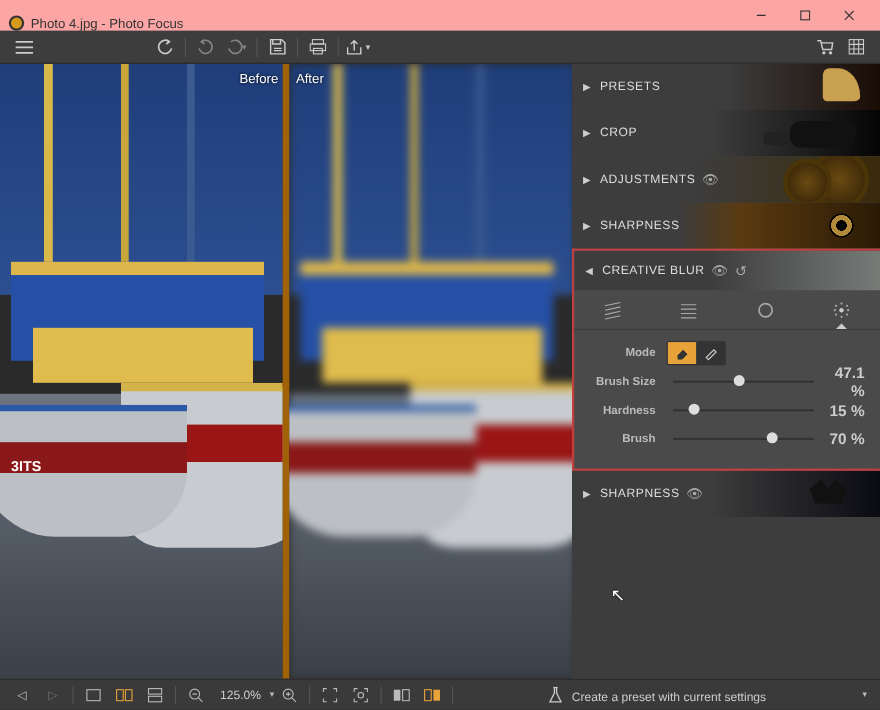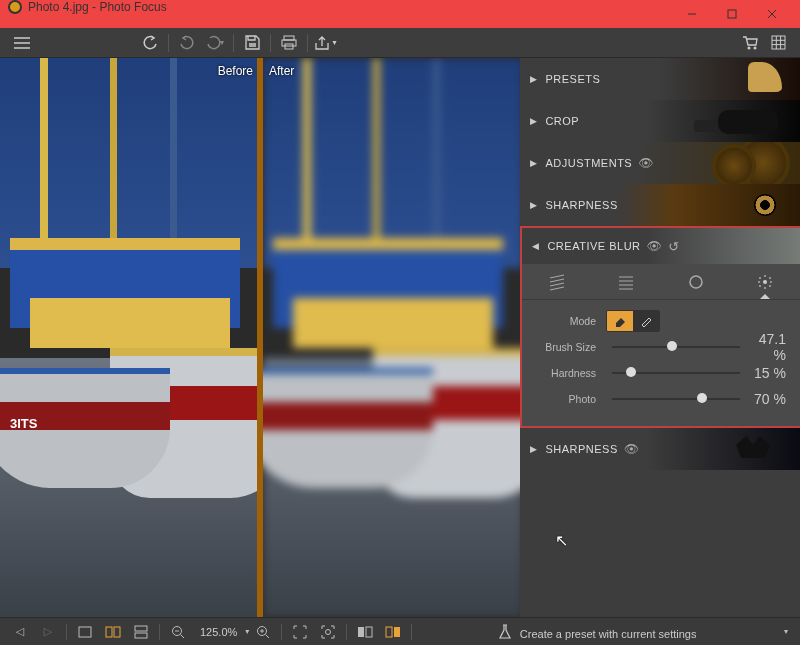--- a/index.html
+++ b/index.html
@@ -1,17 +1,17 @@
 <!DOCTYPE html>
 <html><head>
 <meta charset="utf-8">
 <style>
   * { margin:0; padding:0; box-sizing:border-box; font-family:"Segoe UI",Arial,sans-serif; }
   body { width:800px; height:645px; background:#3a3a3a; overflow:hidden; position:relative; }
-  .titlebar { height:28px; background:#ef4444; display:flex; align-items:flex-start; padding:0 8px; font-size:12px; color:#333; }
+  .titlebar { height:28px; background:#fca5a5; display:flex; align-items:flex-end; padding:0 8px; font-size:12px; color:#333; }
   .titlebar .appicon { width:14px; height:14px; border-radius:50%; background:#d89a1c; border:2px solid #333; margin-right:6px; }
   .titlebar .spacer { flex:1; }
   .winbtn { width:40px; height:28px; display:flex; align-items:center; justify-content:center; font-size:10px; color:#333; }
   .toolbar { height:30px; background:#3d3d3d; display:flex; align-items:center; padding:0 8px; border-bottom:1px solid #2a2a2a; }
   .tbtn { width:28px; height:28px; display:flex; align-items:center; justify-content:center; color:#ccc; font-size:16px; }
   .tdiv { width:1px; height:18px; background:#555; margin:0 4px; }
   .main { display:flex; height:559px; }
   .canvas { flex:1; background:#2a2a2a; position:relative; overflow:hidden; }
   .splitview { position:absolute; inset:0; display:flex; }
   .pane { flex:1; position:relative; overflow:hidden; }
@@ -48,21 +48,21 @@
   .panel-bg.sharp { background:linear-gradient(90deg,#3d3d3d 35%,#5a3a10 55%,#2a1a05 100%); }
   .panel-bg.sharp::after { content:""; position:absolute; right:24px; top:10px; width:22px; height:22px; border-radius:50%; background:radial-gradient(circle,#000 30%,#b38a3a 32%,#b38a3a 60%,#000 62%); }
   .panel-bg.blur { background:linear-gradient(90deg,#3d3d3d 45%,#767b78 100%); }
   .panel-bg.vig { background:linear-gradient(90deg,#3d3d3d 45%,#0a0a12 100%); }
   .panel-bg.vig::after { content:""; position:absolute; right:30px; top:8px; width:34px; height:22px; background:#111; clip-path:polygon(0 40%,30% 0,50% 40%,70% 0,100% 40%,85% 100%,15% 100%); }
   .blur-expanded { background:#4a4a4a; border:2px solid #c04040; border-right:none; padding-bottom:10px; }
   .tabrow { display:flex; height:36px; border-bottom:1px solid #3a3a3a; }
   .tab { flex:1; display:flex; align-items:center; justify-content:center; position:relative; }
   .tab.active::after { content:""; position:absolute; bottom:0; left:50%; transform:translateX(-50%); border:5px solid transparent; border-bottom-color:#ccc; }
   .controls { padding:8px 14px 4px; font-size:11px; color:#ccc; }
-  .ctrl-row { display:flex; align-items:center; height:26px; }
+  .ctrl-row { display:flex; align-items:center; height:26px;font-weight:bold; }
   .ctrl-row .lbl { width:60px; text-align:right; margin-right:10px; font-size:10.5px; color:#bbb; }
   .ctrl-row .val { width:40px; text-align:right; font-size:14px; color:#ccc; }
   .slider { flex:1; height:2px; background:#333; position:relative; margin:0 6px; }
   .slider .thumb { position:absolute; top:-5px; width:10px; height:10px; border-radius:50%; background:#ddd; transform:translateX(-50%); }
   .mode-btns { display:flex; border:1px solid #333; border-radius:2px; overflow:hidden; }
   .mode-btn { width:26px; height:20px; display:flex; align-items:center; justify-content:center; background:#333; }
   .mode-btn.active { background:#e8a23a; }
   .statusbar { height:28px; background:#3a3a3a; display:flex; align-items:center; padding:0 6px; border-top:1px solid #2a2a2a; color:#ccc; font-size:11px; }
   .sbtn { width:28px; height:24px; display:flex; align-items:center; justify-content:center; color:#bbb; }
   .sbtn.active { color:#e8a23a; }
@@ -301,21 +301,21 @@
           <span class="val">47.1 %</span>
         </div>
         <div class="ctrl-row">
           <span class="lbl">Hardness</span>
           <div class="slider">
               <div class="thumb" style="left:15%"></div>
             </div>
           <span class="val">15 %</span>
         </div>
         <div class="ctrl-row">
-          <span class="lbl">Photo</span>
+          <span class="lbl">Brush</span>
           <div class="slider">
               <div class="thumb" style="left:70%"></div>
             </div>
           <span class="val">70 %</span>
         </div>
       </div>
     </div>
 
     <div class="panel">
       <div class="panel-bg vig"></div>

